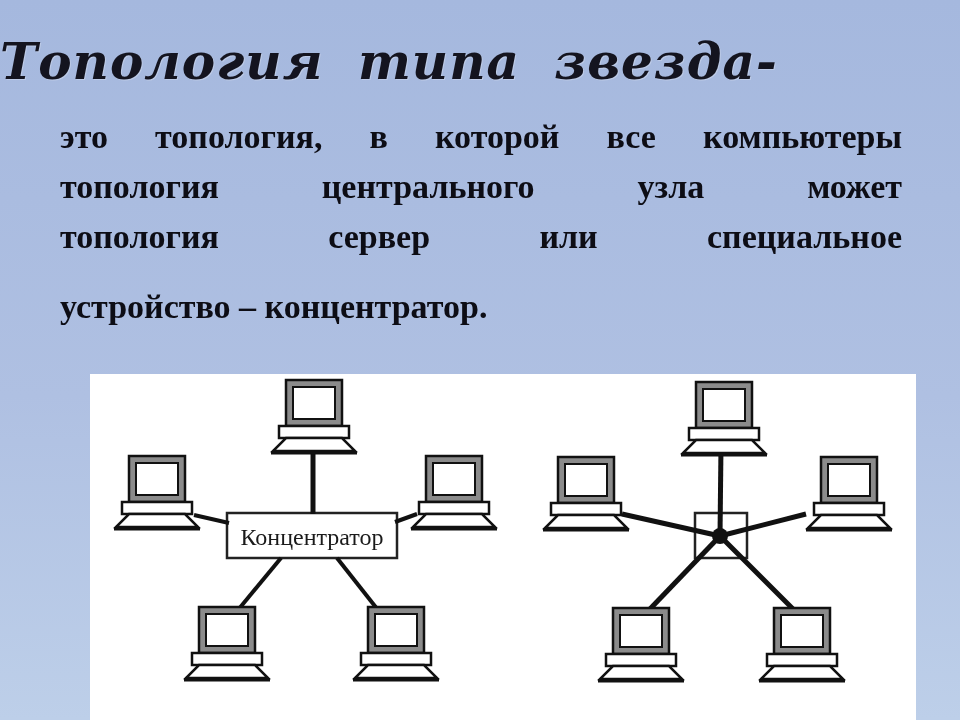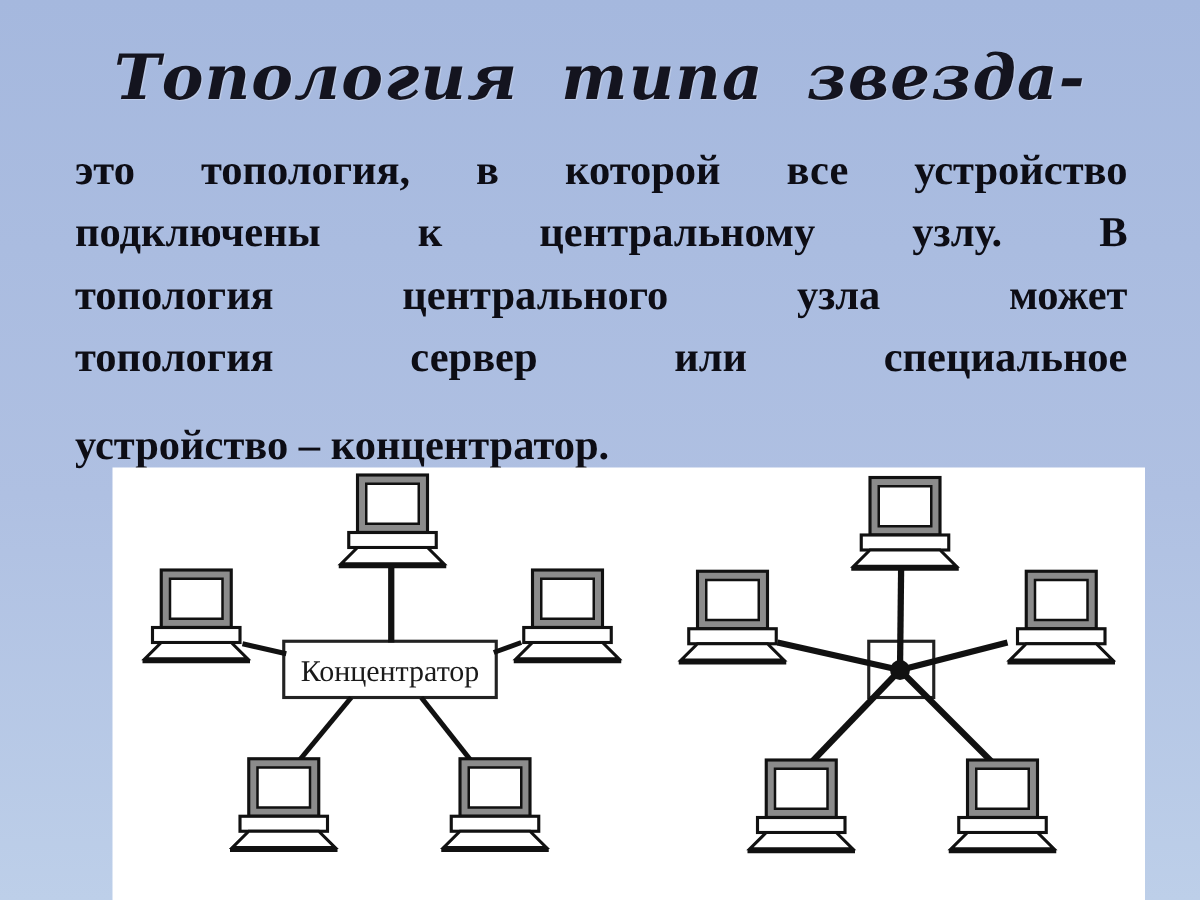--- a/index.html
+++ b/index.html
@@ -5,21 +5,20 @@
   html,body{margin:0;padding:0;}
   .slide{
     position:relative;
     width:960px;height:720px;
     overflow:hidden;
     background:linear-gradient(180deg,#a5b8de 0%,#afc0e2 55%,#bdcfe9 100%);
     font-family:"Liberation Serif",serif;
   }
   .title{
     position:absolute;top:30px;left:0;right:0;
-    text-align:center;
     font-family:"DejaVu Serif",serif;
     font-style:italic;font-weight:bold;
     font-size:50px;line-height:64px;
     letter-spacing:1px;word-spacing:16px;
     color:#14141f;
     text-shadow:1px 1px 0 rgba(255,255,255,0.25);
     margin:0;
   }
   .body-text{
     position:absolute;top:112px;left:60px;width:842px;
@@ -47,22 +46,21 @@
   }
 </style>
 </head>
 <body>
 
 <div class="slide">
 
   <h1 class="title">Топология типа звезда-</h1>
 
   <div class="body-text">
-    <div class="body-line">это топология, в которой все устройство</div>
-    <div class="body-line">подключены к центральному узлу. В</div>
+    <div class="body-line">это топология, в которой все компьютеры</div>
     <div class="body-line">топология центрального узла может</div>
     <div class="body-line">топология сервер или специальное</div>
     <div class="body-line last">устройство – концентратор.</div>
   </div>
 
   <div class="panel">
     <svg width="826" height="315" viewBox="0 0 826 315">
       <defs>
         <g id="pc">
           <rect x="15" y="0" width="56" height="46" fill="#8b8b8b" stroke="#111111" stroke-width="2.5"></rect>

